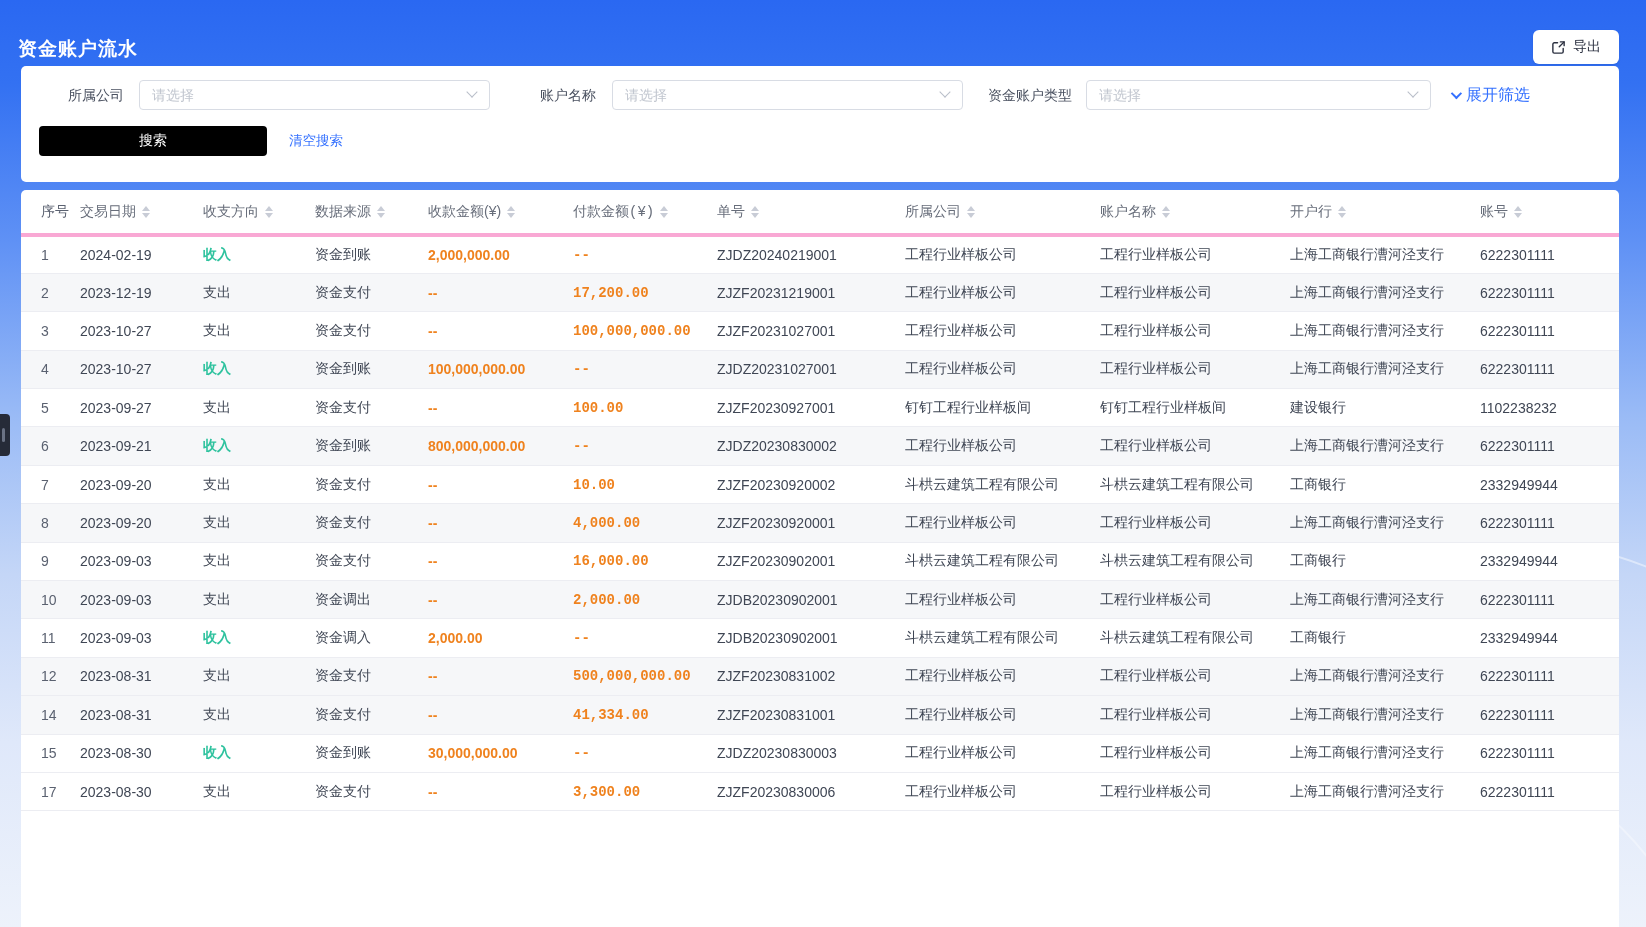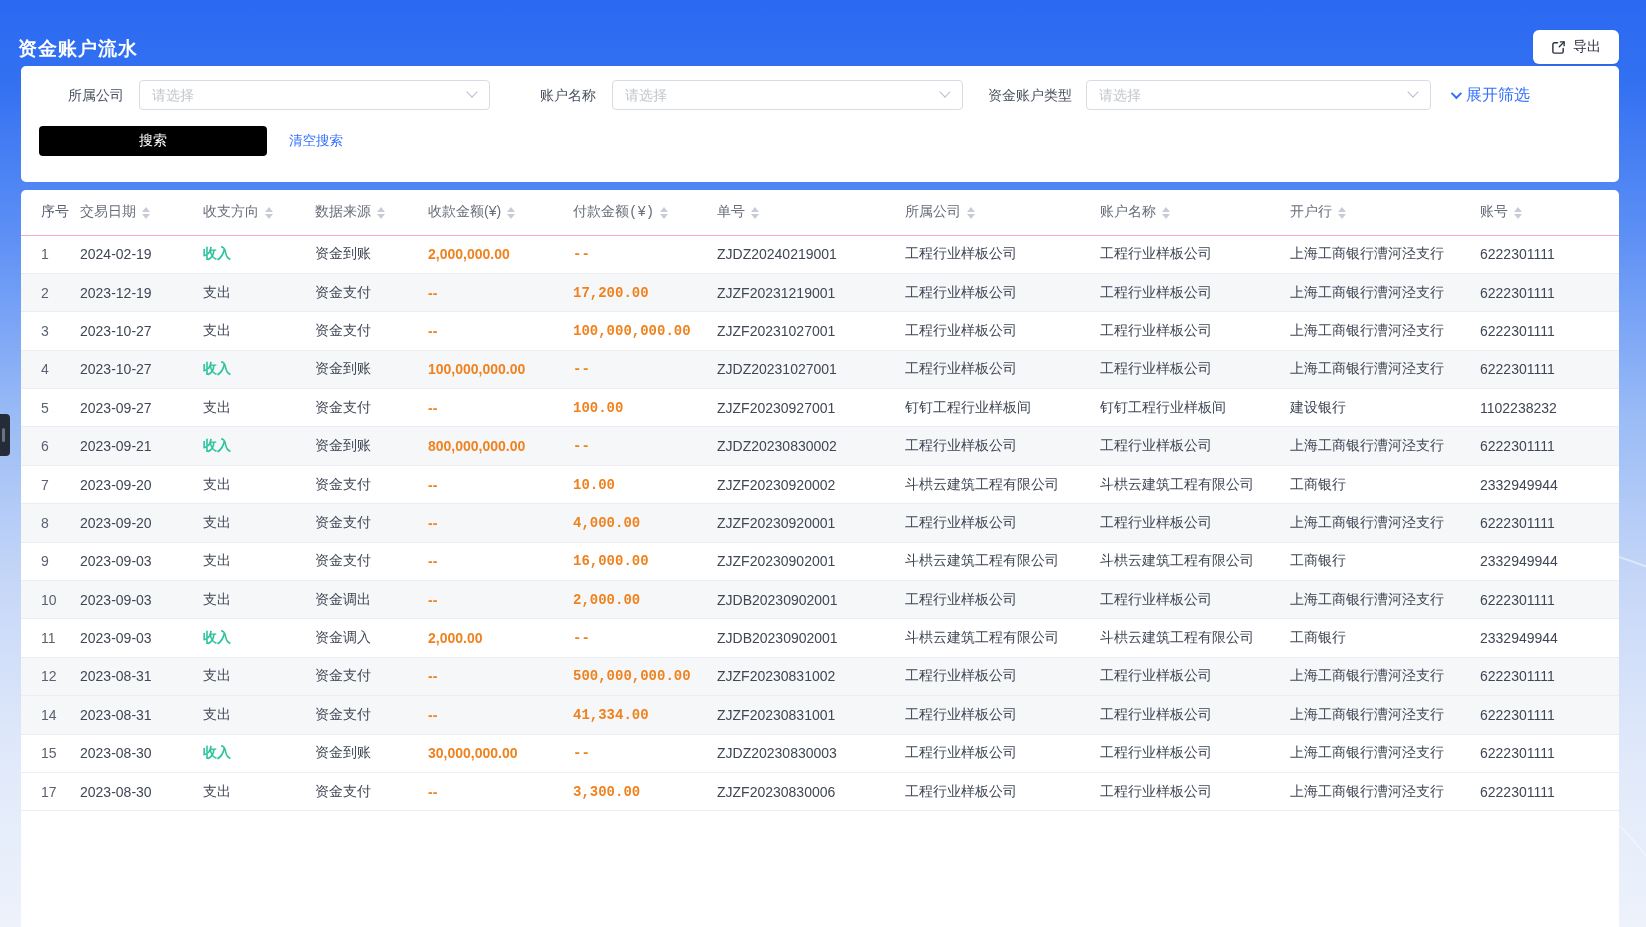--- a/index.html
+++ b/index.html
@@ -41,21 +41,21 @@
   .search-btn { position:absolute; left:18px; top:60px; width:228px; height:30px; background:#000000; color:#fff;
     font-size:14px; border:none; border-radius:4px; cursor:pointer; }
   .clear-link { position:absolute; left:268px; top:60px; height:30px; line-height:30px; font-size:13.5px;
     color:#3370ff; text-decoration:none; cursor:pointer; }
 
   
   .table-card { position:absolute; left:21px; top:190px; width:1598px; height:737px; background:#ffffff;
     border-radius:5px 5px 0 0; overflow:hidden; }
   table { width:1598px; table-layout:fixed; border-collapse:collapse; }
   th, td { white-space:nowrap; overflow:hidden; text-align:left; font-weight:400; }
-  thead th { height:45px; font-size:14px; color:#676d7a; border-bottom:1px solid #f9a8d4; }
+  thead th { height:45px; font-size:14px; color:#676d7a; border-bottom:4px solid #f9a8d4; }
   tbody td { height:38.4px; font-size:14px; color:#3f4654; border-bottom:1px solid #ecedf2; }
   tr.even td { background:#f6f7f9; }
   .col0 { width:59px; padding-left:20px; color:#5a6170; }
   .col1 { width:123px; } .col2 { width:112px; } .col3 { width:113px; }
   .col4 { width:145px;margin-left:38px; } .col5 { width:144px;font-family:Liberation Mono, monospace; } .col6 { width:188px; }
   .col7 { width:195px; } .col8 { width:190px; } .col9 { width:190px; }
   .col10 { width:139px; }
   td.amount { color:#ef821e; font-weight:700; }
   td.income { color:#2ec29e; font-weight:700; }
 

